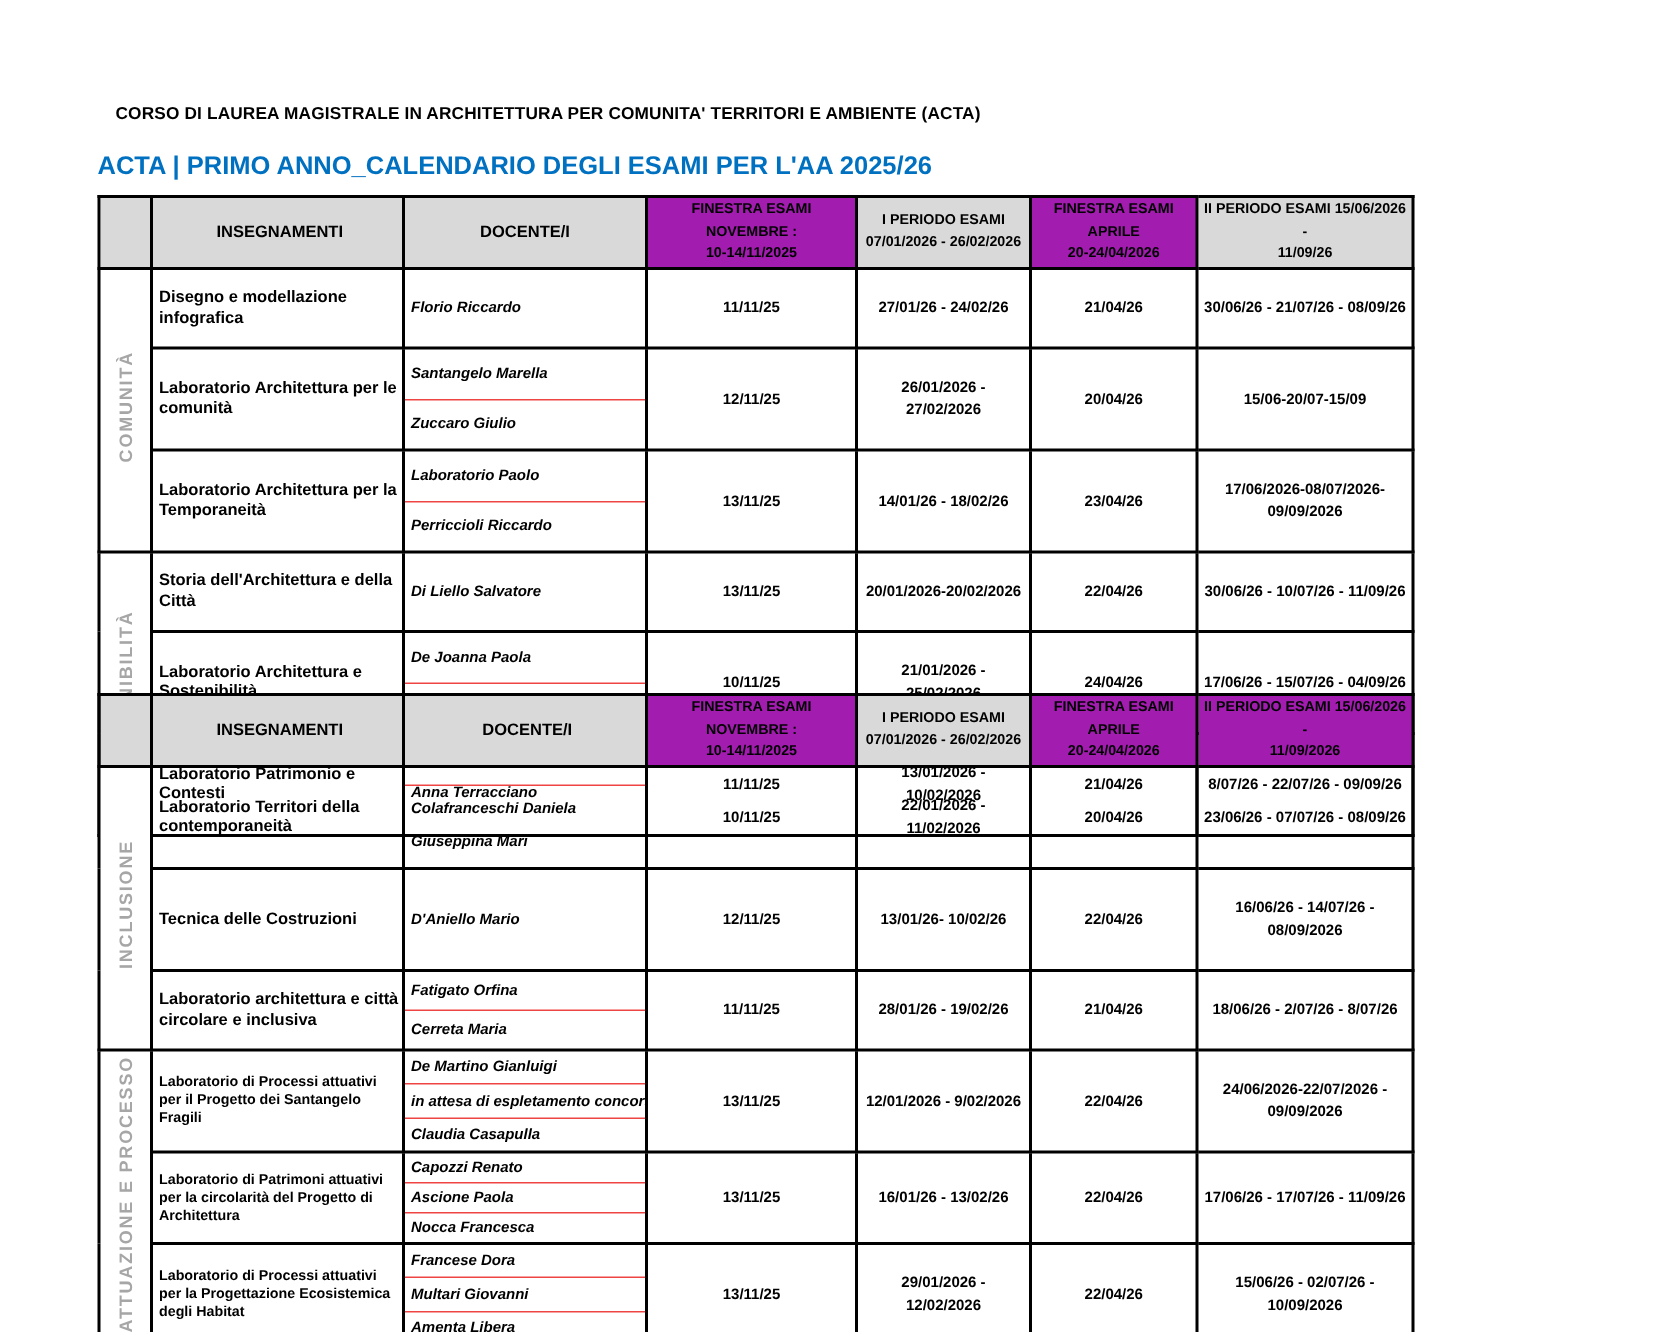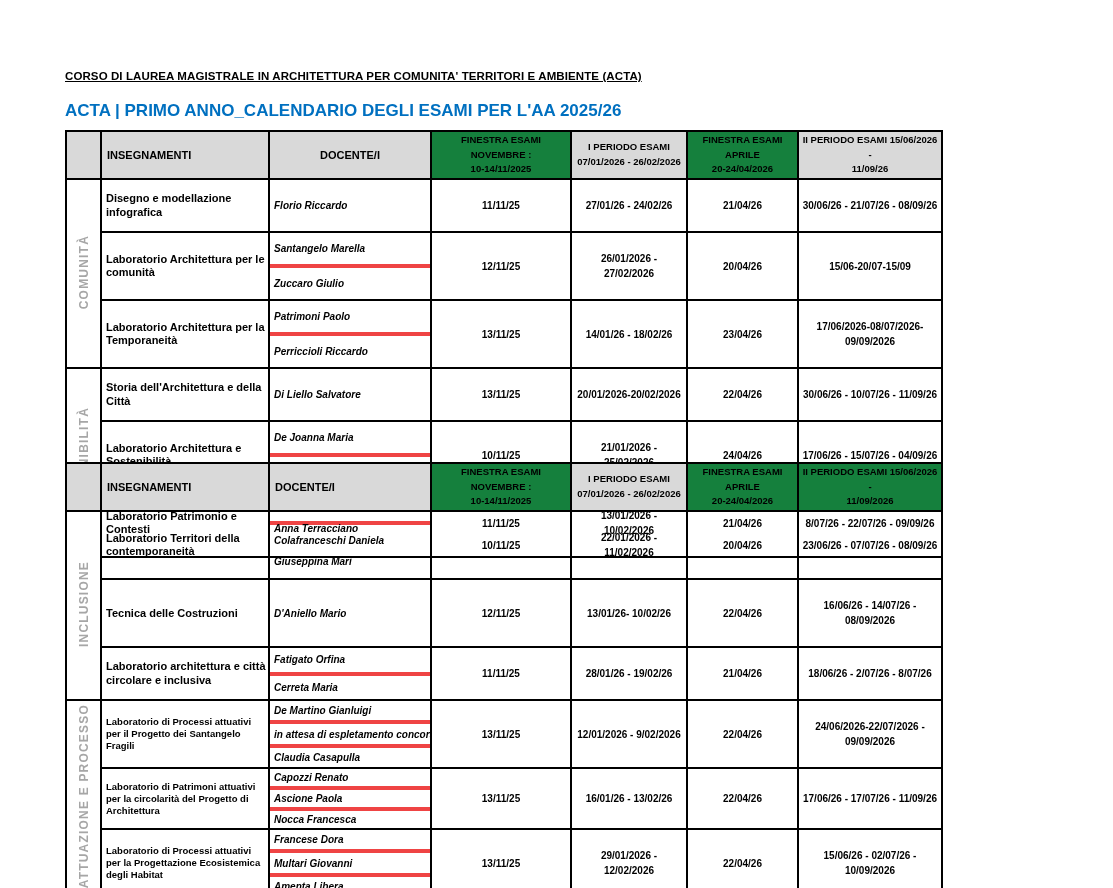--- a/index.html
+++ b/index.html
@@ -1,40 +1,40 @@
 <!DOCTYPE html>
 <html><head>
 <meta charset="utf-8">
 <style>
   html,body{margin:0;padding:0;background:#ffffff;}
   .page{position:relative;width:1113px;height:888px;background:#ffffff;overflow:hidden;
         font-family:"Liberation Sans",sans-serif;font-weight:bold;color:#000;}
-  .doc-title{position:absolute;left:65px;top:70px;font-size:11.5px;letter-spacing:0.1px;text-decoration:underline;}
+  .doc-title{position:absolute;left:77px;top:70px;font-size:11.5px;letter-spacing:0.1px;}
   .sec-title{position:absolute;left:65px;font-size:17px;color:#0070C0;}
   #sec1{top:101px}
   #sec2{top:432px}
   table.cal{position:absolute;left:65px;border-collapse:collapse;table-layout:fixed;width:876px;}
   #t1{top:130px}
   #t2{top:462px}
   th,td{border:2px solid #000;box-sizing:border-box;overflow:hidden;}
   th{background:#D9D9D9;font-size:9.5px;line-height:1.55;white-space:pre-line;
      text-align:center;vertical-align:middle;padding:1px 2px;font-weight:bold;}
   th.big{font-size:11px;}
-  th.left{text-align:left;padding-left:5px;}
-  th.white{background:#15803d;}
+  th.left{text-align:center;padding-left:5px;}
+  th.white{background:#a21caf;}
   td.grp{text-align:center;vertical-align:middle;overflow:visible;padding:0;background:#fff;}
   .vlabel{display:inline-block;writing-mode:vertical-rl;transform:rotate(180deg);
           white-space:nowrap;color:#A6A6A6;font-size:12px;letter-spacing:1.2px;}
   td.ins{font-size:11px;line-height:1.2;vertical-align:middle;padding:1px 2px 1px 4px;}
   td.ins.small{font-size:9.5px;line-height:1.25;}
   td.doc{padding:0;vertical-align:middle;}
   .doc-wrap{height:100%;display:flex;flex-direction:column;font-style:italic;}
   .doc-sub{flex:1;display:flex;align-items:center;padding-left:4px;font-size:10px;
            white-space:nowrap;overflow:hidden;box-sizing:border-box;}
-  .doc-sub.bt{border-top:4px solid #ef4444;}
+  .doc-sub.bt{border-top:1px solid #ef4444;}
   td.dt{font-size:10px;text-align:center;vertical-align:middle;padding:18px 3px;line-height:1.5;}
 </style>
 </head>
 <body>
 
 <div class="page">
 
   <div class="doc-title">CORSO DI LAUREA MAGISTRALE IN ARCHITETTURA PER COMUNITA' TERRITORI E AMBIENTE (ACTA)</div>
   <div class="sec-title" id="sec1">ACTA | PRIMO ANNO_CALENDARIO DEGLI ESAMI PER L'AA 2025/26</div>
 
@@ -86,21 +86,21 @@
           </td>
       <td class="dt">12/11/25</td>
       <td class="dt">26/01/2026 - 27/02/2026</td>
       <td class="dt">20/04/26</td>
       <td class="dt">15/06-20/07-15/09</td>
     </tr>
     <tr style="height:33px">
       <td class="ins">Laboratorio Architettura per la Temporaneità</td>
       <td class="doc" style="height:33px">
             <div class="doc-wrap">
-        <div class="doc-sub">Patrimoni Paolo</div>
+        <div class="doc-sub">Laboratorio Paolo</div>
         <div class="doc-sub bt">Perriccioli Riccardo</div>
       </div>
           </td>
       <td class="dt">13/11/25</td>
       <td class="dt">14/01/26 - 18/02/26</td>
       <td class="dt">23/04/26</td>
       <td class="dt">17/06/2026-08/07/2026-09/09/2026</td>
     </tr>
 
     <tr style="height:33px">
@@ -113,21 +113,21 @@
           </td>
       <td class="dt">13/11/25</td>
       <td class="dt">20/01/2026-20/02/2026</td>
       <td class="dt">22/04/26</td>
       <td class="dt">30/06/26 - 10/07/26 - 11/09/26</td>
     </tr>
     <tr style="height:33px">
       <td class="ins">Laboratorio Architettura e Sostenibilità</td>
       <td class="doc" style="height:33px">
             <div class="doc-wrap">
-        <div class="doc-sub">De Joanna Maria</div>
+        <div class="doc-sub">De Joanna Paola</div>
         <div class="doc-sub bt">Fabrizio Ascione; Francesca Fragliasso</div>
       </div>
           </td>
       <td class="dt">10/11/25</td>
       <td class="dt">21/01/2026 - 25/02/2026</td>
       <td class="dt">24/04/26</td>
       <td class="dt">17/06/26 - 15/07/26 - 04/09/26</td>
     </tr>
     <tr style="height:33px">
       <td class="ins">Laboratorio Patrimonio e Contesti</td>

